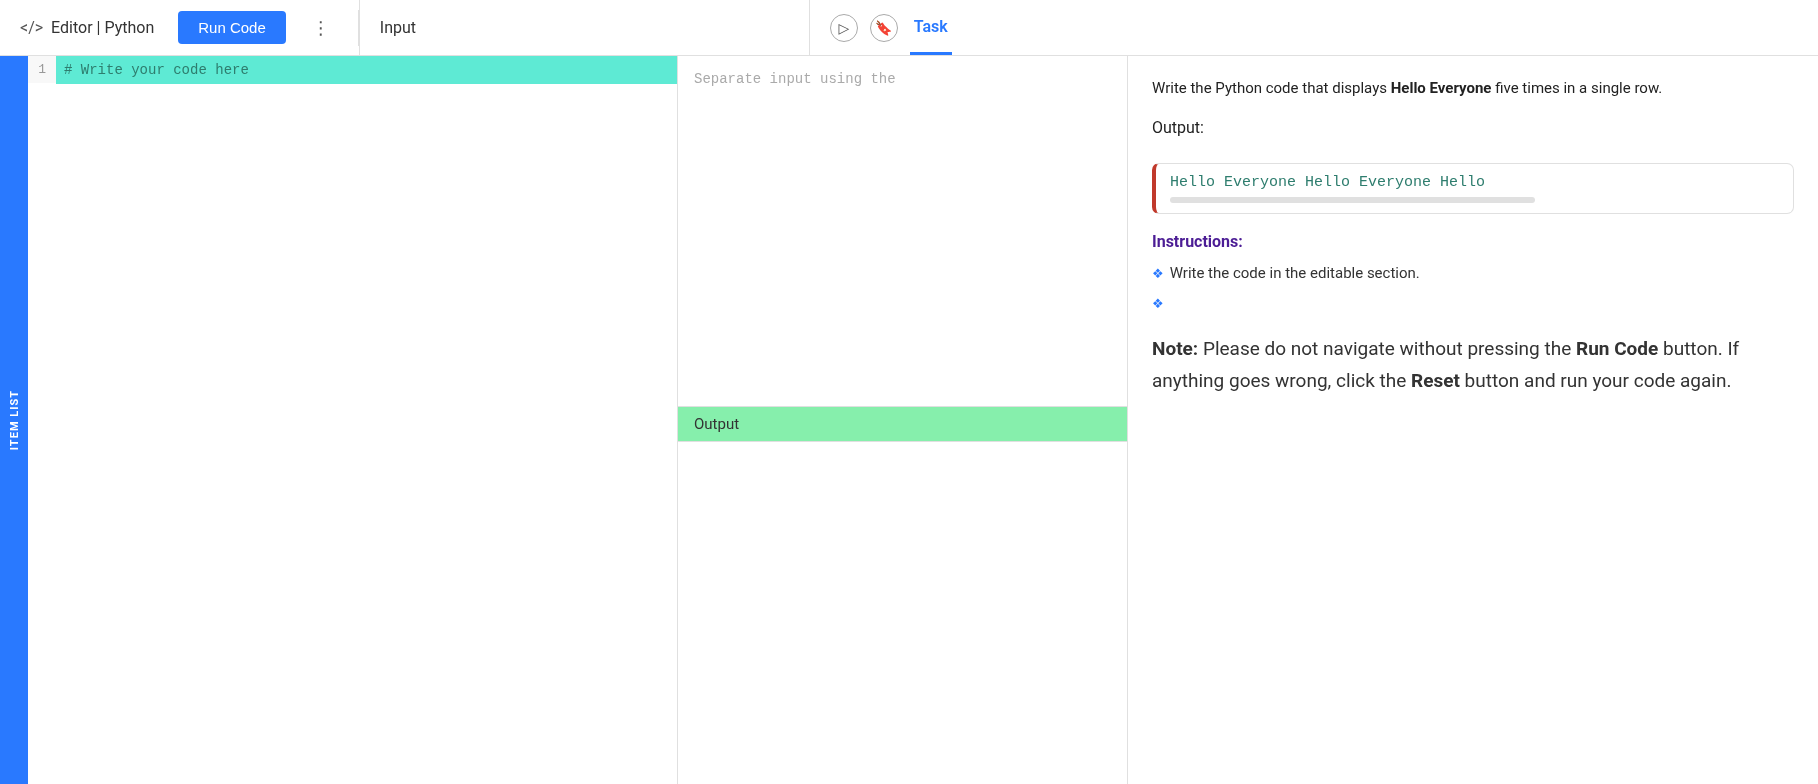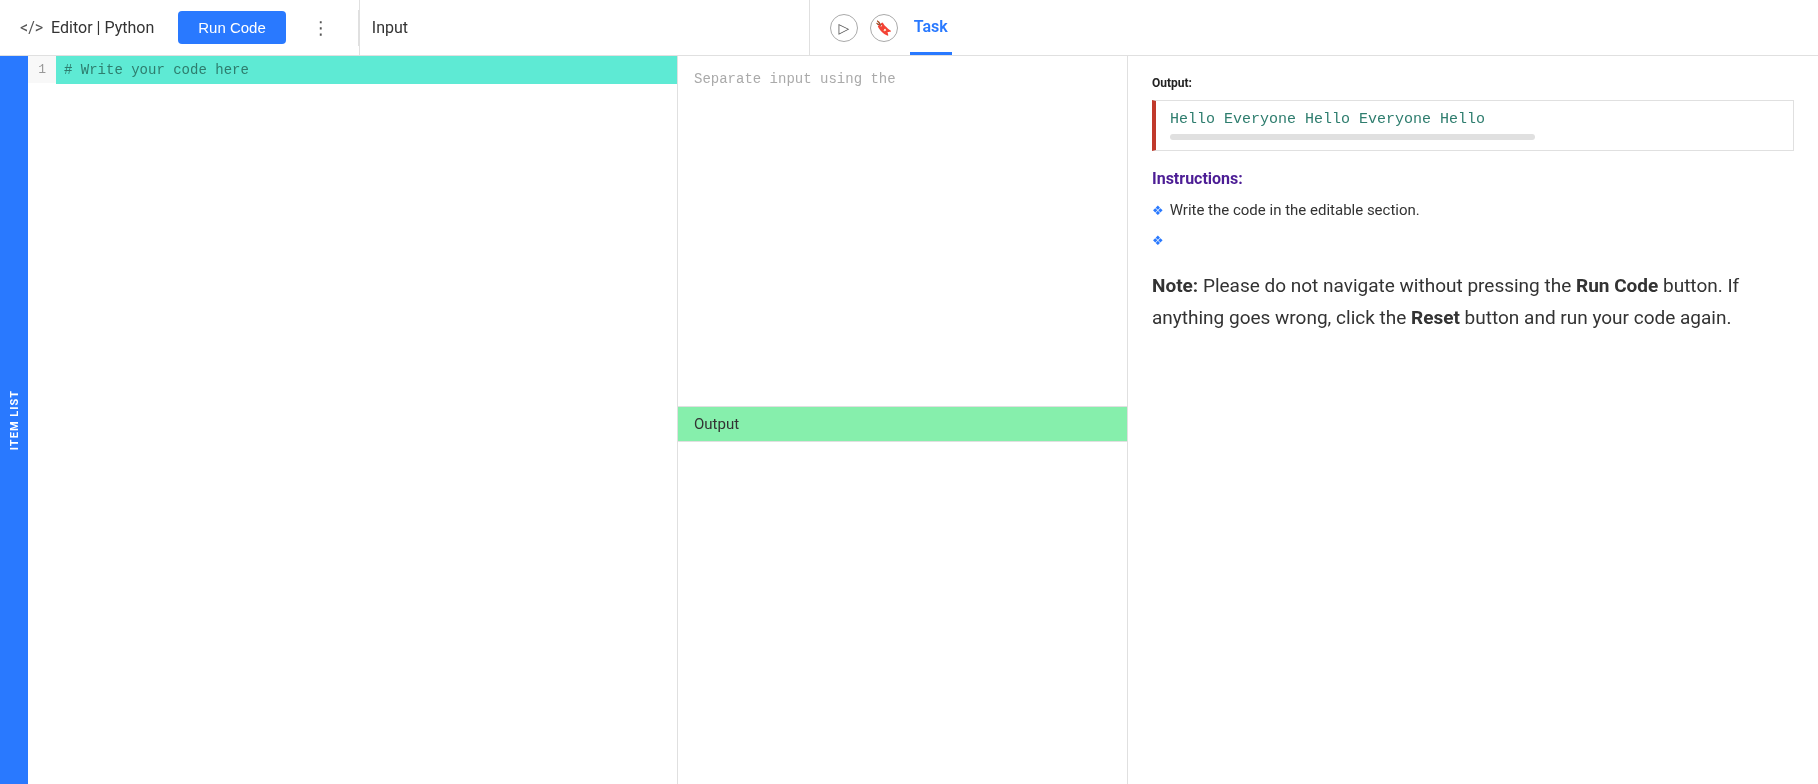--- a/index.html
+++ b/index.html
@@ -62,21 +62,21 @@
     .divider-v {
       width: 1px;
       height: 36px;
       background: #e0e0e0;
       margin: 0 0;
     }
 
     .input-section-header {
       display: flex;
       align-items: center;
-      padding: 0 12px;
+      padding: 0 20px;
       font-size: 16px;
       color: #333;
       flex: 0 0 450px;
       border-left: 1px solid #e0e0e0;
       height: 100%;
     }
 
     .task-section-header {
       display: flex;
       align-items: center;
@@ -223,30 +223,30 @@
       color: #222;
       line-height: 1.6;
       margin-bottom: 18px;
     }
 
     .task-description strong {
       font-weight: 700;
     }
 
     .output-label {
-      font-size: 12px;
-      font-weight: 700;
+      font-size: 16px;
+      font-weight: 400;
       color: #222;
-      margin-bottom: 10px;
+      margin-bottom: 26px;
     }
 
     .output-preview-box {
       border: 1px solid #e0e0e0;
       border-left: 4px solid #c0392b;
-      border-radius: 0;
+      border-radius: 7px;
       padding: 10px 14px;
       margin-bottom: 18px;
       background: #fff;
       overflow-x: auto;
     }
 
     .output-preview-text {
       color: #2e7d6e;
       font-size: 15px;
       font-family: 'Courier New', Courier, monospace;
@@ -347,20 +347,23 @@
         <div>Separate input using the</div>
       </div>
     </div>
     <div class="output-header">
       <span>Output</span>
     </div>
     <div class="output-area"></div>
   </div>
 
   <div class="task-pane">
+    <p class="task-description">
+      <span>Write the Python code that displays </span><strong>Hello Everyone</strong><span> five times in a single row.</span>
+    </p>
 
     <div class="output-label">Output:</div>
 
     <div class="output-preview-box">
       <div class="output-preview-text">Hello Everyone Hello Everyone Hello</div>
       <div class="output-scroll-bar"></div>
     </div>
 
     <div class="instructions-label">Instructions:</div>
 

